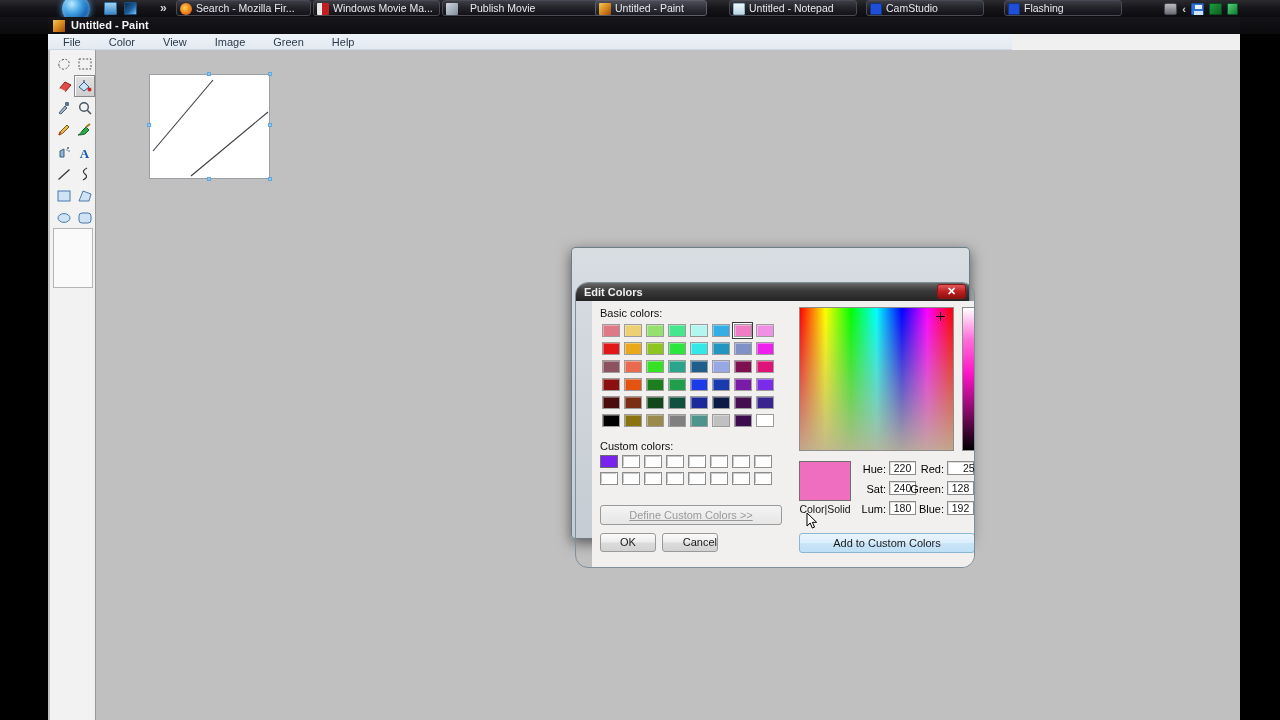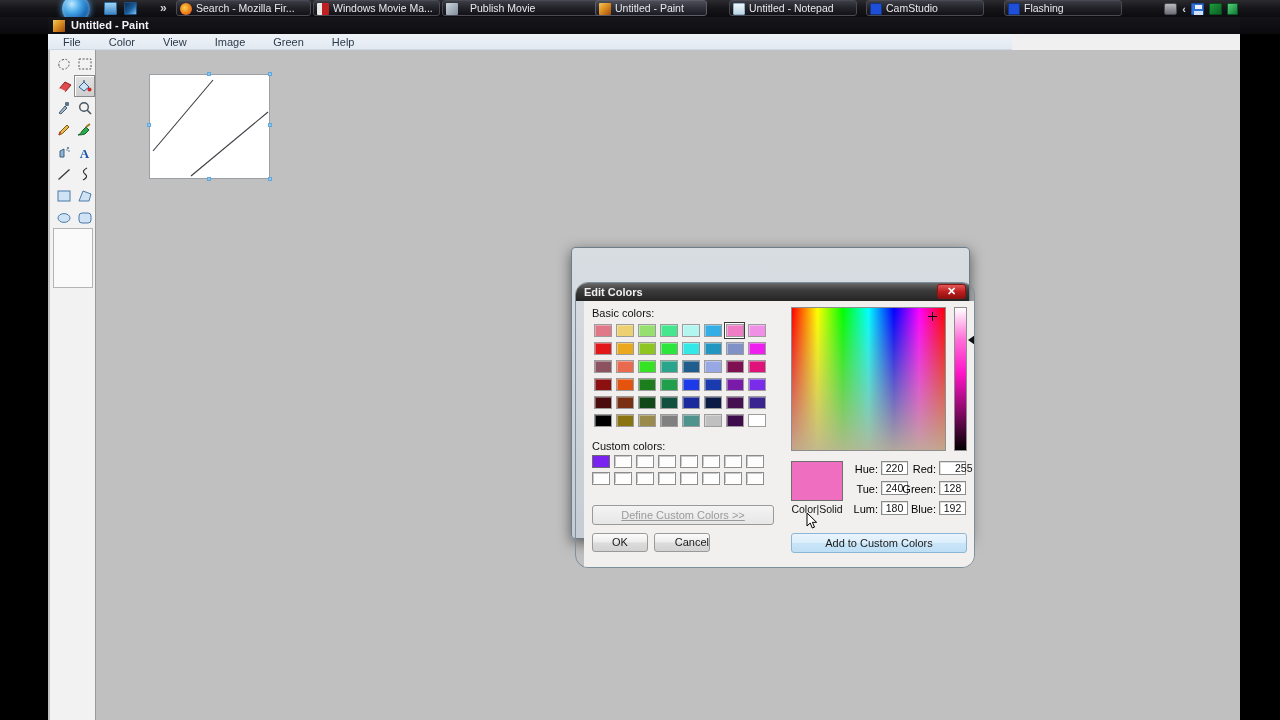--- a/index.html
+++ b/index.html
@@ -112,21 +112,21 @@
     background:linear-gradient(to bottom,#6a6a6a 0%,#3c3c3c 40%,#242424 100%);
     color:#f0f0f0; font-size:11px; font-weight:bold; line-height:18px; padding-left:8px;
   }
   #dlg-close {
     position:absolute; right:3px; top:1px; width:29px; height:15px; border-radius:3px;
     background:linear-gradient(to bottom,#e05a5a 0%,#c02020 50%,#901010 100%);
     border:1px solid #8e1414; color:#fff; font-size:11px; font-weight:bold;
     line-height:13px; text-align:center;
   }
   #dlg-client {
-    position:absolute; left:8px; top:18px; width:393px; height:268px;
+    position:absolute; left:16px; top:18px; width:393px; height:268px;
     background:#f1f0ee; padding:6px 8px;
   }
   .sec-label { font-size:11px; color:#111; margin-bottom:3px; }
 
   #basic-grid { display:grid; grid-template-columns:repeat(8,21px); grid-auto-rows:17px; gap:1px; }
   .bsw-cell { width:21px; height:17px; display:flex; align-items:center; justify-content:center; }
   .bsw { width:18px; height:13px; border:1px solid #9c9c9c; box-shadow:inset 1px 1px 0 rgba(255,255,255,.35); }
   .bsw-cell.sel { border:1px solid #3c3c3c; box-shadow:inset 0 0 0 1px #fff; }
 
   #custom-grid { display:grid; grid-template-columns:repeat(8,21px); grid-auto-rows:16px; gap:1px; }
@@ -555,21 +555,21 @@
         </div>
 
         <div id="lumbar" style="background:linear-gradient(to bottom,#ffffff 0%,#ff6fd8 22%,#ff14c8 46%,#8a0a6a 72%,#000000 100%);"></div>
         <div id="lumarrow" style="top: 33.66px;"></div>
 
         <div id="swatch-preview" style="background: rgb(240, 110, 192);"></div>
         <div id="swatch-label">Color|Solid</div>
 
         <div class="num-lab" style="left:258px;top:162px;width:36px;">Hue:</div>
         <div class="num-box" style="left:297px;top:160px;">220</div>
-        <div class="num-lab" style="left:258px;top:182px;width:36px;">Tue:</div>
+        <div class="num-lab" style="left:258px;top:182px;width:36px;">Sat:</div>
         <div class="num-box" style="left:297px;top:180px;">240</div>
         <div class="num-lab" style="left:258px;top:202px;width:36px;">Lum:</div>
         <div class="num-box" style="left:297px;top:200px;">180</div>
 
         <div class="num-lab" style="left:312px;top:162px;width:40px;">Red:</div>
         <div class="num-box" style="left:355px;top:160px;padding-left:15px;">255</div>
         <div class="num-lab" style="left:306px;top:182px;width:46px;">Green:</div>
         <div class="num-box" style="left:355px;top:180px;">128</div>
         <div class="num-lab" style="left:312px;top:202px;width:40px;">Blue:</div>
         <div class="num-box" style="left:355px;top:200px;">192</div>

